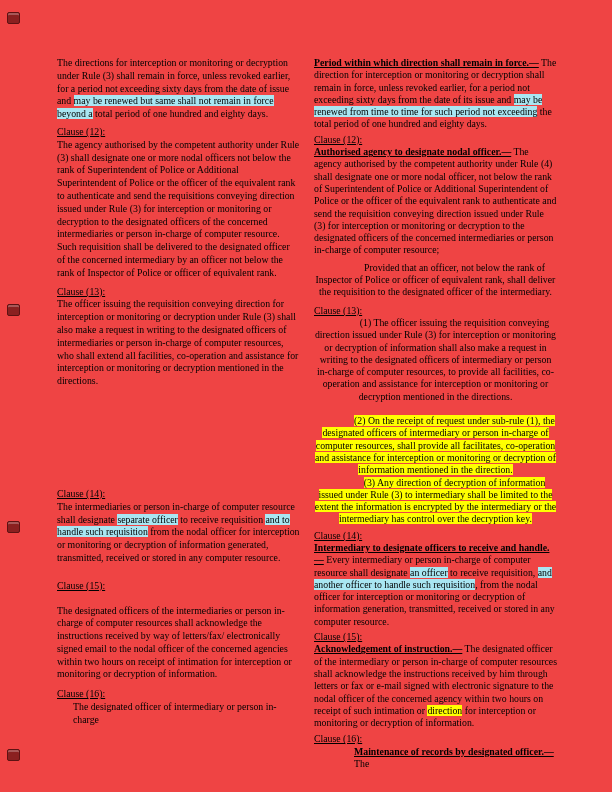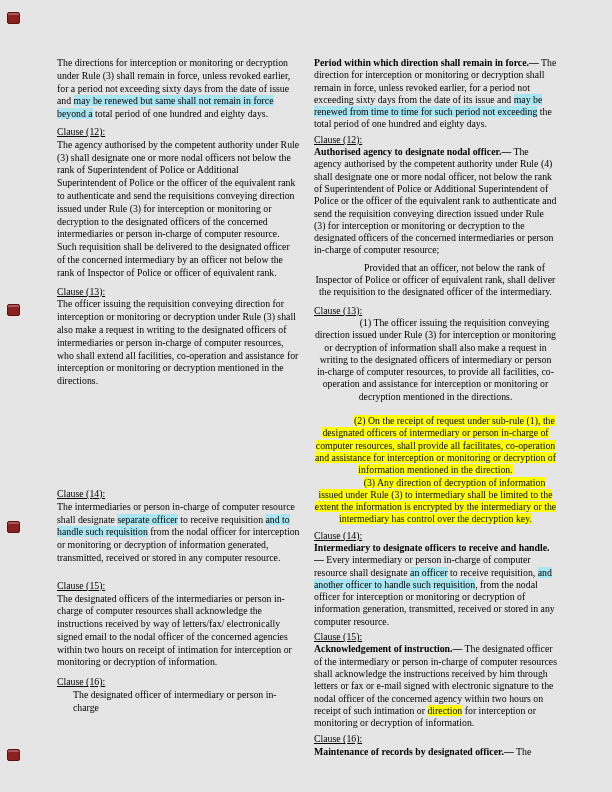--- a/index.html
+++ b/index.html
@@ -1,31 +1,31 @@
 <!DOCTYPE html>
 <html style="--hl-c: #a9e6f2; --hl-y: #ffff00; --mk: #8b2020;"><head>
 <meta charset="utf-8">
 <style>
   html,body{margin:0;padding:0;background:#ffffff;}
   .page{
     position:relative;
     width:612px;height:792px;
-    background:#e5e5e5;
+    background:#ef4444;
     font-family:"Liberation Serif","DejaVu Serif",serif;
     font-size:9.8px;
     color:#000;
     overflow:hidden;
   }
   .col{position:absolute;top:57px;width:243px;text-align:left;}
   .col-left{left:57px;line-height:12.8px;}
   .col-right{left:314px;line-height:12.3px;}
   .heading{text-decoration:underline;}
   .para{margin:0;}
   .indent{text-indent:38px;text-align:center;}
-  .b{font-weight:bold;}
+  .b{font-weight:bold;text-decoration:underline;}
   .hl-c{background:var(--hl-c,#a9e6f2);}
   .hl-y{background:var(--hl-y,#ffff00);}
   .marker{
     position:absolute;left:7px;width:11px;height:10px;
     background:var(--mk,#8b2020);
     border:1px solid #5d1212;border-radius:2px;
     box-shadow:inset 0 2px 0 rgba(255,255,255,0.25);
     cursor:pointer;
   }
 </style>
@@ -35,37 +35,37 @@
 <div class="page">
   <div class="col col-left">
       <div class="para" style="margin-top: 0px;"><span>The directions for interception or monitoring or decryption under Rule (3) shall remain in force, unless revoked earlier, for a period not exceeding sixty days from the date of issue and </span><span class="hl-c">may be renewed but same shall not remain in force beyond a</span><span> total period of one hundred and eighty days.</span></div>
       <div class="heading" style="margin-top: 5px;">Clause (12):</div>
       <div class="para" style="margin-top: 0px;"><span>The agency authorised by the competent authority under Rule (3) shall designate one or more nodal officers not below the rank of Superintendent of Police or Additional Superintendent of Police or the officer of the equivalent rank to authenticate and send the requisitions conveying direction issued under Rule (3) for interception or monitoring or decryption to the designated officers of the concerned intermediaries or person in-charge of computer resource. Such requisition shall be delivered to the designated officer of the concerned intermediary by an officer not below the rank of Inspector of Police or officer of equivalent rank.</span></div>
       <div class="heading" style="margin-top: 6px;">Clause (13):</div>
       <div class="para" style="margin-top: 0px;"><span>The officer issuing the requisition conveying direction for interception or monitoring or decryption under Rule (3) shall also make a request in writing to the designated officers of intermediaries or person in-charge of computer resources, who shall extend all facilities, co-operation and assistance for interception or monitoring or decryption mentioned in the directions.</span></div>
       <div class="heading" style="margin-top: 100px;">Clause (14):</div>
       <div class="para" style="margin-top: 0px;"><span>The intermediaries or person in-charge of computer resource shall designate </span><span class="hl-c">separate officer</span><span> to receive requisition </span><span class="hl-c">and to handle such requisition</span><span> from the nodal officer for interception or monitoring or decryption of information generated, transmitted, received or stored in any computer resource.</span></div>
       <div class="heading" style="margin-top: 15px;">Clause (15):</div>
-      <div class="para" style="margin-top: 0px;"><span>The designated officers of the intermediaries or person in-charge of computer resources shall acknowledge the instructions received by way of letters/fax/ electronically signed email to the nodal officer of the concerned agencies within two hours on receipt of intimation for interception or monitoring or decryption of information.</span></div>
+      <div class="para" style="margin-top: 12px;"><span>The designated officers of the intermediaries or person in-charge of computer resources shall acknowledge the instructions received by way of letters/fax/ electronically signed email to the nodal officer of the concerned agencies within two hours on receipt of intimation for interception or monitoring or decryption of information.</span></div>
       <div class="heading" style="margin-top: 7px;">Clause (16):</div>
       <div class="para" style="margin-top: 0px; margin-left: 16px;"><span>The designated officer of intermediary or person in-charge</span></div>
     </div>
   <div class="col col-right">
       <div class="para" style="margin-top: 0px;"><span class="b">Period within which direction shall remain in force.—</span><span> The direction for interception or monitoring or decryption shall remain in force, unless revoked earlier, for a period not exceeding sixty days from the date of its issue and </span><span class="hl-c">may be renewed from time to time for such period not exceeding</span><span> the total period of one hundred and eighty days.</span></div>
       <div class="heading" style="margin-top: 3px;">Clause (12):</div>
       <div class="para" style="margin-top: 0px;"><span class="b">Authorised agency to designate nodal officer.—</span><span> The agency authorised by the competent authority under Rule (4) shall designate one or more nodal officer, not below the rank of Superintendent of Police or Additional Superintendent of Police or the officer of the equivalent rank to authenticate and send the requisition conveying direction issued under Rule (3) for interception or monitoring or decryption to the designated officers of the concerned intermediaries or person in-charge of computer resource;</span></div>
       <div class="para indent" style="margin-top: 5px;"><span>Provided that an officer, not below the rank of Inspector of Police or officer of equivalent rank, shall deliver the requisition to the designated officer of the intermediary.</span></div>
       <div class="heading" style="margin-top: 6px;">Clause (13):</div>
       <div class="para indent" style="margin-top: 0px;"><span>(1) The officer issuing the requisition conveying direction issued under Rule (3) for interception or monitoring or decryption of information shall also make a request in writing to the designated officers of intermediary or person in-charge of computer resources, to provide all facilities, co-operation and assistance for interception or monitoring or decryption mentioned in the directions.</span></div>
       <div class="para indent" style="margin-top: 12px;"><span class="hl-y">(2) On the receipt of request under sub-rule (1), the designated officers of intermediary or person in-charge of computer resources, shall provide all facilitates, co-operation and assistance for interception or monitoring or decryption of information mentioned in the direction.</span></div>
       <div class="para indent" style="margin-top: 0px;"><span class="hl-y">(3) Any direction of decryption of information issued under Rule (3) to intermediary shall be limited to the extent the information is encrypted by the intermediary or the intermediary has control over the decryption key.</span></div>
       <div class="heading" style="margin-top: 4px;">Clause (14):</div>
       <div class="para" style="margin-top: 0px;"><span class="b">Intermediary to designate officers to receive and handle.—</span><span> Every intermediary or person in-charge of computer resource shall designate </span><span class="hl-c">an officer</span><span> to receive requisition, </span><span class="hl-c">and another officer to handle such requisition</span><span>, from the nodal officer for interception or monitoring or decryption of information generation, transmitted, received or stored in any computer resource.</span></div>
       <div class="heading" style="margin-top: 3px;">Clause (15):</div>
       <div class="para" style="margin-top: 0px;"><span class="b">Acknowledgement of instruction.—</span><span> The designated officer of the intermediary or person in-charge of computer resources shall acknowledge the instructions received by him through letters or fax or e-mail signed with electronic signature to the nodal officer of the concerned agency within two hours on receipt of such intimation or </span><span class="hl-y">direction</span><span> for interception or monitoring or decryption of information.</span></div>
       <div class="heading" style="margin-top: 4px;">Clause (16):</div>
-      <div class="para" style="margin-top: 0px;"><span class="b">Maintenance of records by designated officer.—</span><span> The</span></div>
+      <div class="para" style="margin-top: 0px; margin-left: 40px;"><span class="b">Maintenance of records by designated officer.—</span><span> The</span></div>
     </div>
 <div class="marker" style="top: 12px;"></div>
     <div class="marker" style="top: 304px;"></div>
     <div class="marker" style="top: 521px;"></div>
     <div class="marker" style="top: 749px;"></div>
   </div>
 
 </body></html>

